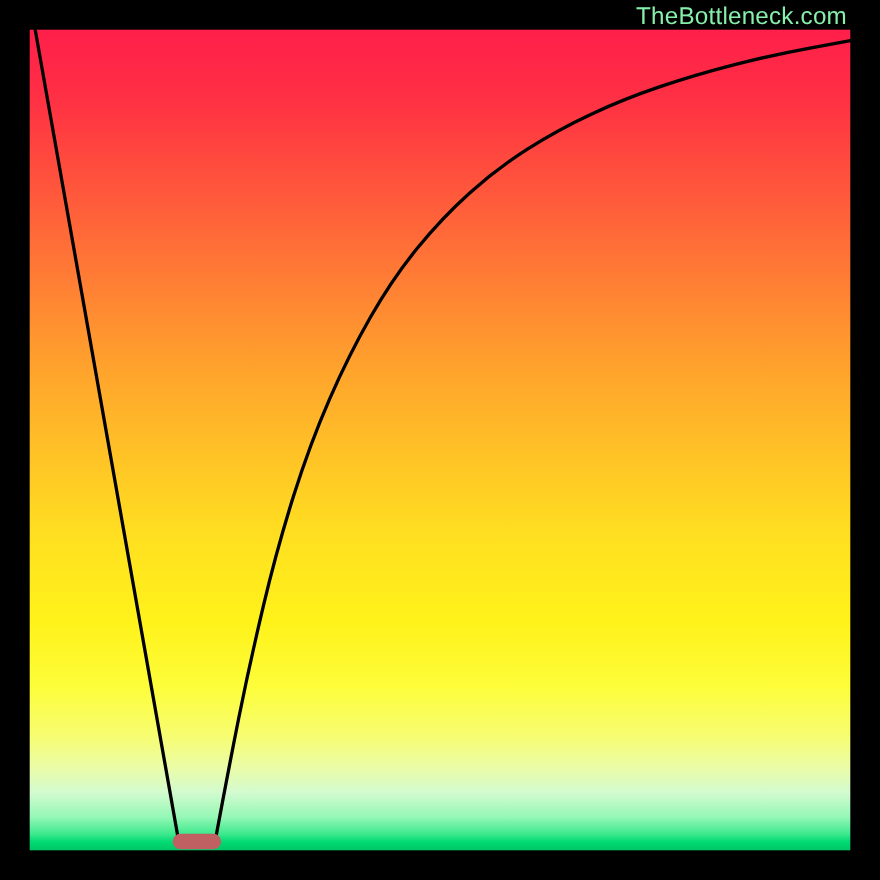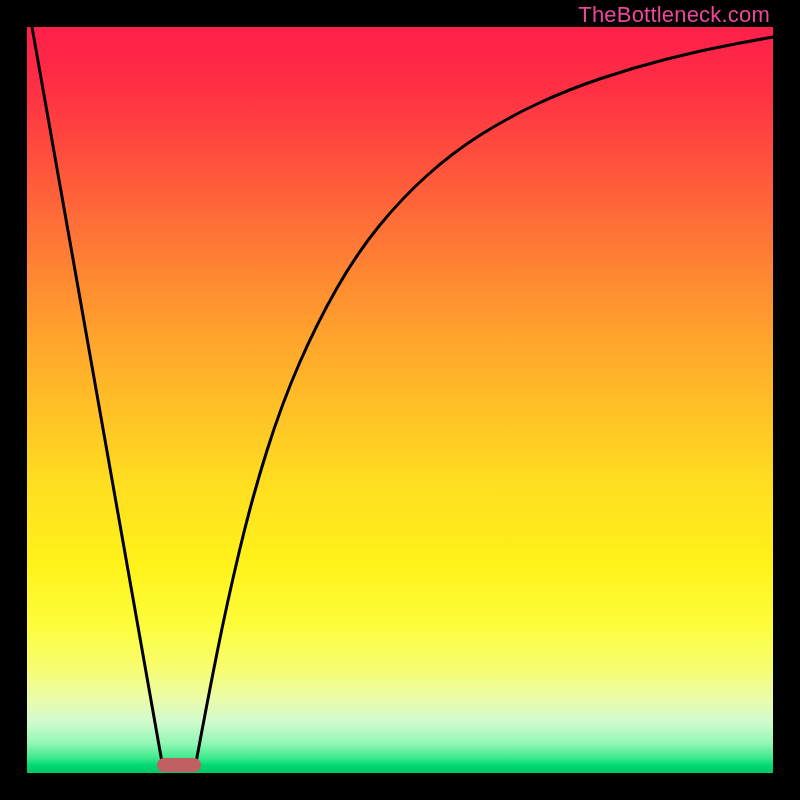--- a/index.html
+++ b/index.html
@@ -43,21 +43,21 @@
       #93f7b5 96%,
       #3de98d 98%,
       #00d973 99%,
       #00c765 100%
     );
   }
   .watermark {
     position: absolute;
     top: 2px;
     right: 30px;
-    color: #ec4899;
+    color: #86efac;
     font-size: 22px;
     font-weight: 500;
     letter-spacing: 0.2px;
     user-select: none;
   }
   svg.curve {
     position: absolute;
     left: 0;
     top: 0;
     width: 746px;

